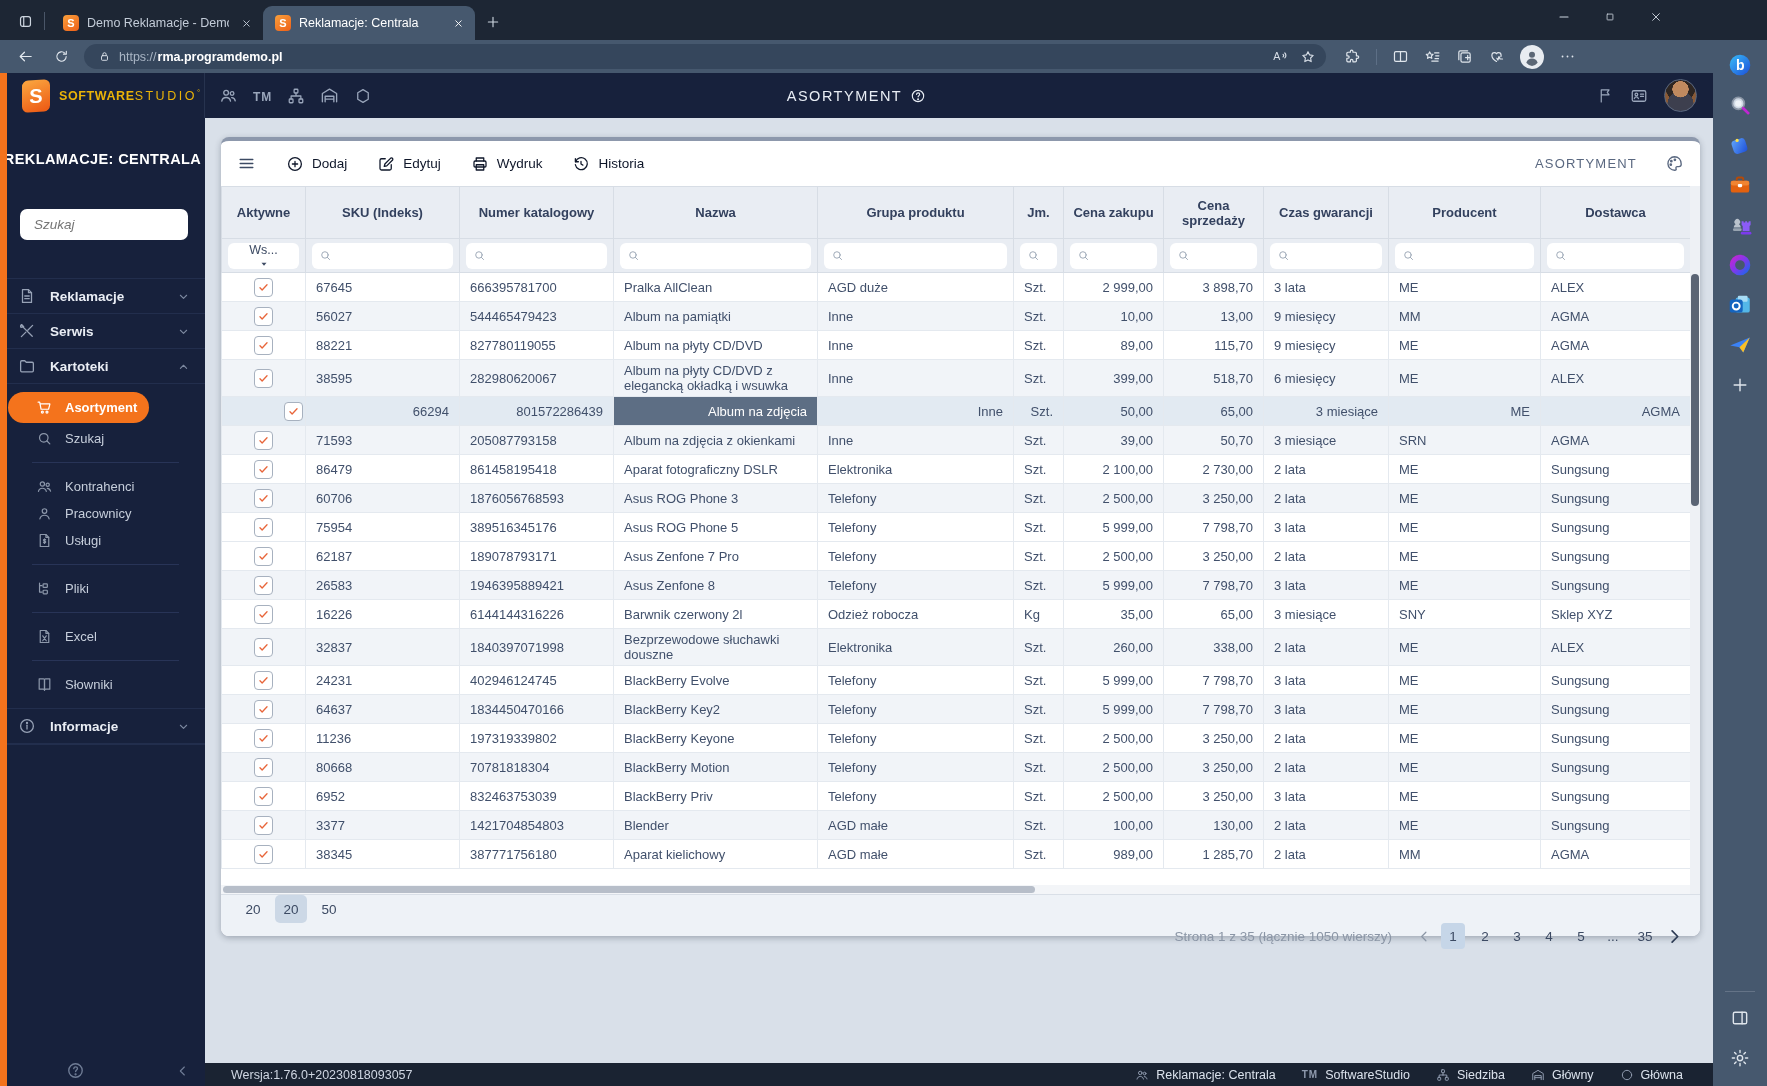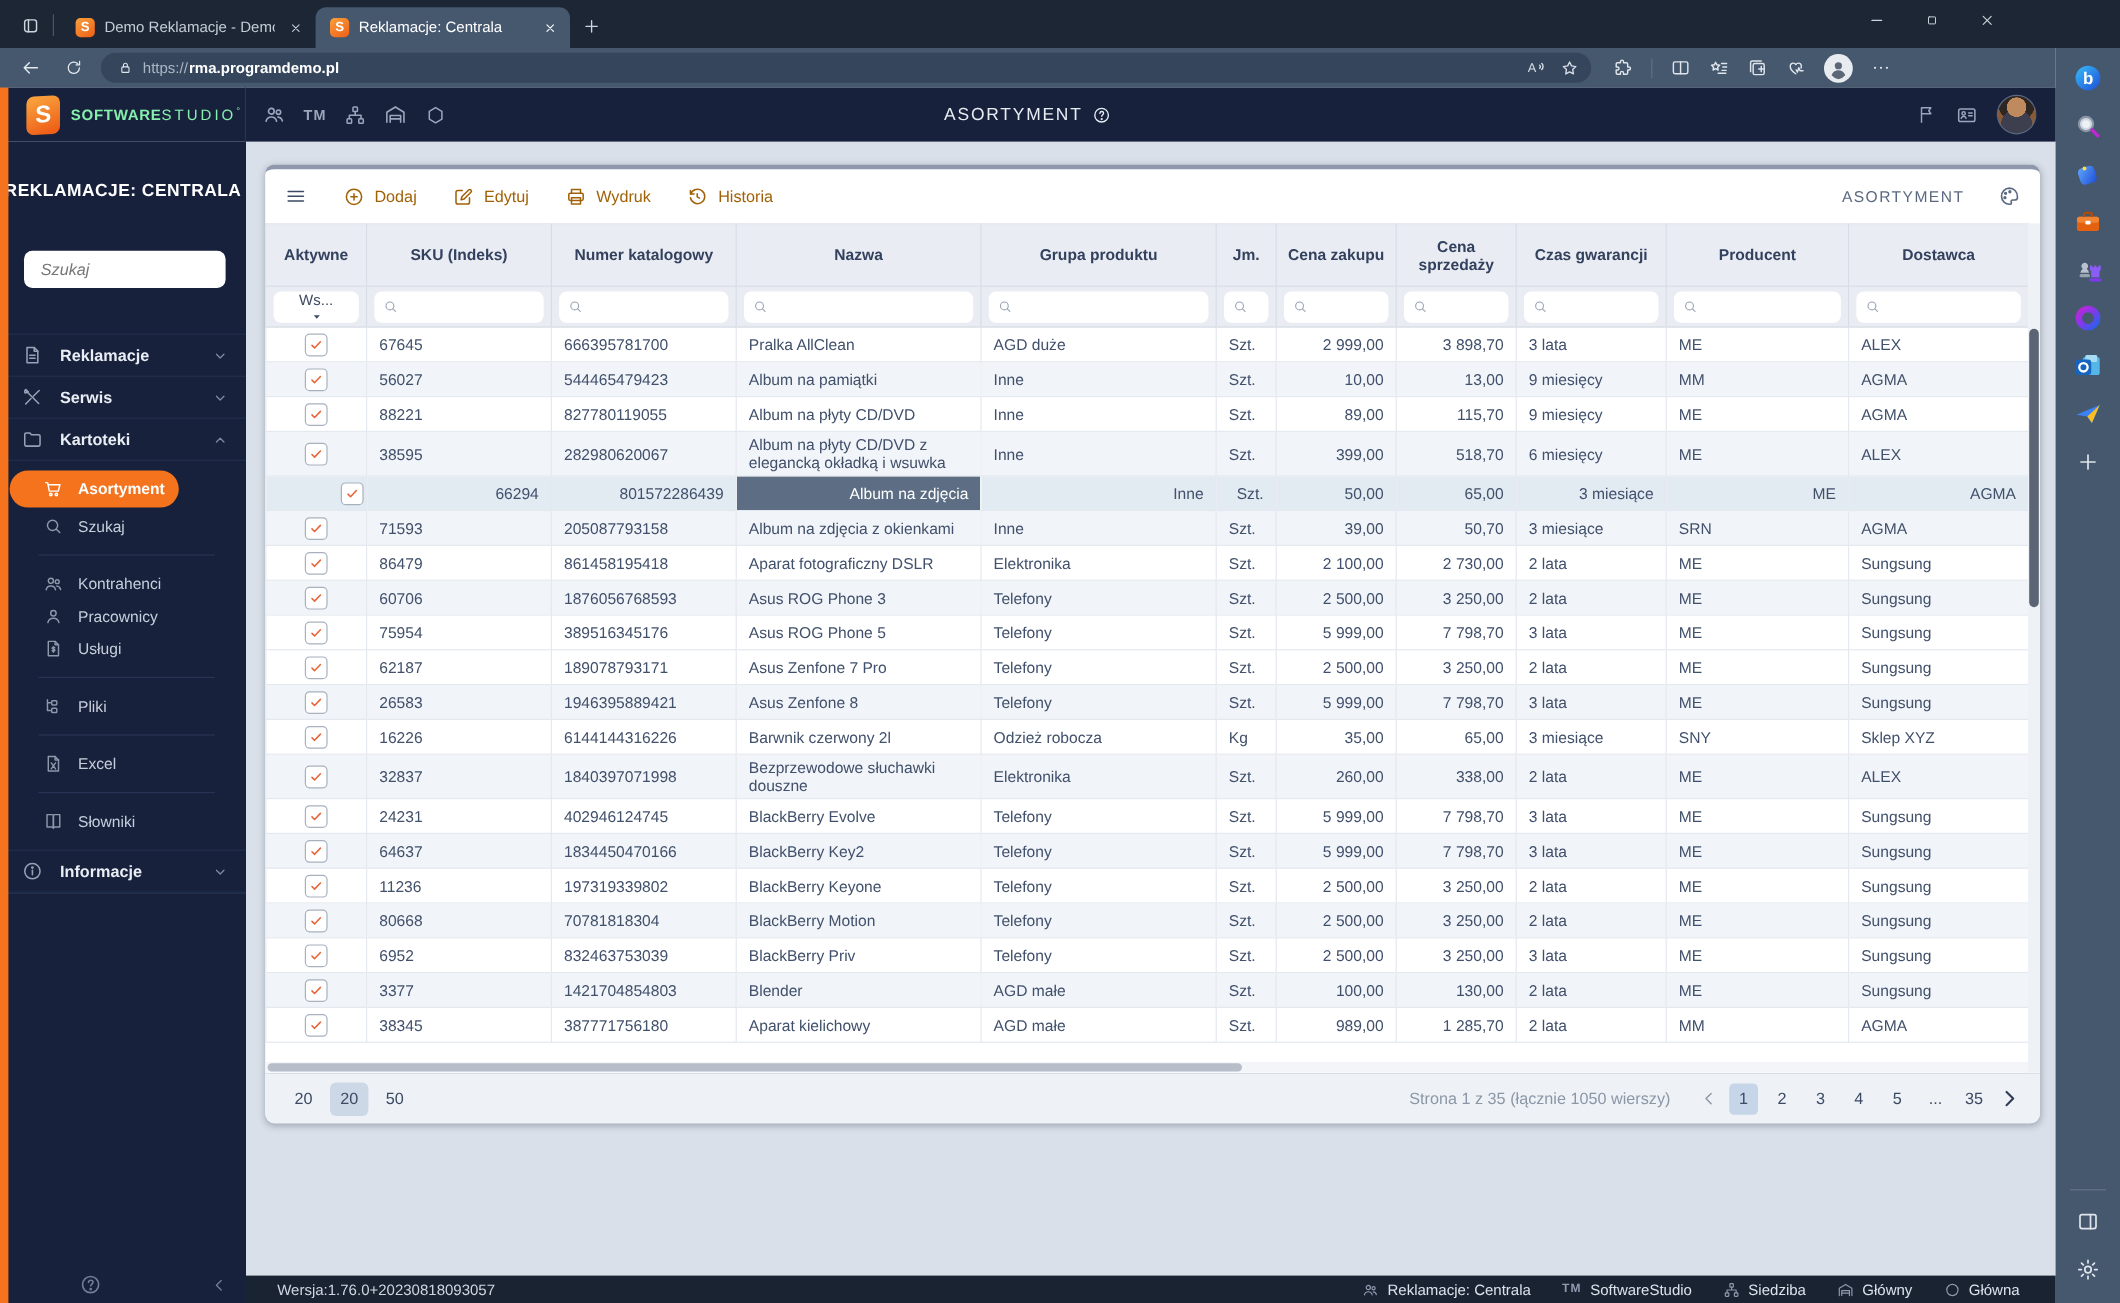--- a/index.html
+++ b/index.html
@@ -36,21 +36,21 @@
   .rail{position:absolute;top:40px;right:0;width:54px;height:1046px;background:#46586e;display:flex;flex-direction:column;align-items:center;padding-top:5px;}
   .rail-btn{width:40px;height:40px;display:flex;align-items:center;justify-content:center;border-radius:6px;color:#dfe5ec;}
   .rail-spacer{flex:1;}
   .rail-div{width:30px;height:1px;background:#647387;margin:6px 0;}
 
   
   .accent-stripe{position:absolute;left:0;top:73px;width:7px;height:1013px;background:#f4731c;z-index:6;}
   .app-header{position:absolute;top:73px;left:0;width:1713px;height:45px;background:#17213c;display:flex;align-items:center;color:#9aa6bb;}
   .logo-box{width:205px;height:100%;display:flex;align-items:center;gap:9px;padding-left:22px;border-right:1px solid #27334f;flex:none;}
   .logo-s{width:28px;height:32px;border-radius:6px;background:linear-gradient(160deg,#f9a03c 10%,#ee5f17 90%);color:#fff;font-weight:bold;font-size:20px;display:flex;align-items:center;justify-content:center;transform:skewY(-3deg);}
-  .brand{font-size:12.5px;letter-spacing:.6px;color:#86efac;white-space:nowrap;}
+  .brand{font-size:12.5px;letter-spacing:.6px;color:#eab308;white-space:nowrap;}
   .brand b{font-weight:bold;}
   .brand span{font-weight:300;letter-spacing:2.5px;}
   .brand sup{font-size:8px;}
   .hdr-icons{display:flex;align-items:center;gap:15px;padding-left:14px;}
   .tm-txt{font-size:12px;font-weight:bold;letter-spacing:1px;}
   .hdr-title{position:absolute;left:0;right:0;text-align:center;color:#e8edf4;font-size:14.5px;letter-spacing:1.5px;display:flex;align-items:center;justify-content:center;gap:8px;pointer-events:none;}
   .hdr-right{margin-left:auto;display:flex;align-items:center;gap:16px;padding-right:16px;z-index:2;}
   .avatar-photo{width:33px;height:33px;border-radius:50%;border:1px solid #5a6880;background:
      radial-gradient(circle at 50% 30%,#c08a5f 0 30%,rgba(0,0,0,0) 31%),
      radial-gradient(circle at 50% 78%,#3d3f4e 0 45%,rgba(0,0,0,0) 46%),
@@ -70,21 +70,21 @@
   .mi-child .mi-icon{color:#8d98ab;}
   .mi-child.active{background:#f4731c;border-radius:16px;margin:2px 56px 2px 8px;padding-left:28px;height:31px;color:#fff;font-weight:bold;}
   .mi-child.active .mi-icon{color:#fff;}
   .sb-div{height:1px;background:#283457;margin:10px 26px 10px 32px;}
   .sb-bottom{position:absolute;bottom:6px;left:0;right:0;display:flex;align-items:center;justify-content:space-between;padding:0 14px 0 66px;color:#707d96;}
 
   
   .main{position:absolute;top:118px;left:205px;width:1508px;height:945px;}
   .card{position:absolute;left:16px;top:19px;width:1479px;height:799px;background:#fff;border-radius:8px;border-top:4px solid #8d98ac;box-shadow:0 2px 6px rgba(25,35,55,.3);}
   .card-toolbar{height:45px;display:flex;align-items:center;gap:30px;padding:0 16px;color:#3c4a63;}
-  .tbtn{display:flex;align-items:center;gap:8px;font-size:13.5px;color:#a16207;cursor:pointer;}
+  .tbtn{display:flex;align-items:center;gap:8px;font-size:13.5px;color:#0f172a;cursor:pointer;}
   .ctx-title{margin-left:auto;display:flex;align-items:center;gap:28px;color:#5a6880;font-size:13px;letter-spacing:1.2px;}
 
   .tablewrap{position:absolute;top:45px;left:0;right:0;bottom:42px;overflow:hidden;}
   table{border-collapse:collapse;table-layout:fixed;width:1469px;}
   th{height:52px;background:#e9edf3;border:1px solid #d7dde5;font-size:13px;color:#33415e;font-weight:bold;padding:0 6px;}
   tr.filters td{height:34px;background:#e9edf3;border:1px solid #d7dde5;padding:0;}
   .fsel{height:26px;background:#fff;border-radius:6px;margin:0 6px;display:flex;align-items:center;justify-content:space-between;padding:0 8px;font-size:12.5px;color:#3c4a63;cursor:pointer;flex-direction:column;}
   .finput{height:26px;background:#fff;border-radius:6px;margin:0 6px;display:flex;align-items:center;gap:5px;padding:0 7px;color:#98a3b3;}
   .finput input{border:none;outline:none;width:100%;font-size:12.5px;background:transparent;font-family:inherit;}
   tbody td{height:29px;border:1px solid #e4e9ef;font-size:13px;color:#41506b;padding:3px 10px;line-height:15px;overflow:hidden;}
@@ -92,21 +92,21 @@
   tbody tr.selected td{background:#e2eaf2;text-align:right;}
   tbody td.sel-cell{background:#5d6e84 !important;color:#fff;}
   td.num{text-align:right;}
   td.ck{text-align:center;padding:2px;}
   .ckbox{width:19px;height:19px;border:1px solid #a7b1bf;border-radius:4px;background:#fff;display:inline-flex;align-items:center;justify-content:center;color:#e8653a;}
   .vscroll{position:absolute;top:0;right:0;bottom:0;width:10px;background:#eef1f5;}
   .vthumb{position:absolute;top:88px;right:1px;width:8px;height:232px;border-radius:4px;background:#5a6474;}
   .hscroll{position:absolute;left:0;bottom:0;height:9px;width:1469px;background:#f3f5f8;}
   .hthumb{position:absolute;left:2px;bottom:1px;height:7px;width:812px;border-radius:4px;background:#b7bec9;}
 
-  .pagination{position:absolute;left:0;right:0;bottom:0;height:42px;background:#eef2f7;border-top:1px solid #d9dfe7;border-radius:0 0 8px 8px;display:flex;align-items:center;padding:0 16px;}
+  .pagination{position:absolute;left:0;right:0;bottom:0;height:42px;background:#eef2f7;border-top:1px solid #d9dfe7;border-radius:0 0 8px 8px;display:flex;padding:0 16px;flex-direction:column;}
   .psize{min-width:32px;height:28px;display:flex;align-items:center;justify-content:center;font-size:13.5px;color:#3c4a63;border-radius:5px;margin-right:6px;cursor:pointer;}
   .psize.active{background:#ccd8e6;}
   .pg-right{margin-left:auto;display:flex;align-items:center;gap:10px;}
   .pg-info{color:#8b96a6;font-size:13.5px;margin-right:14px;}
   .pnum{min-width:24px;height:26px;display:flex;align-items:center;justify-content:center;font-size:13.5px;color:#3c4a63;border-radius:4px;cursor:pointer;}
   .pnum.active{background:#c6d6e8;}
   .parrow{color:#8b96a6;display:flex;align-items:center;cursor:pointer;}
   .parrow.next{color:#2e3c55;}
 
   

